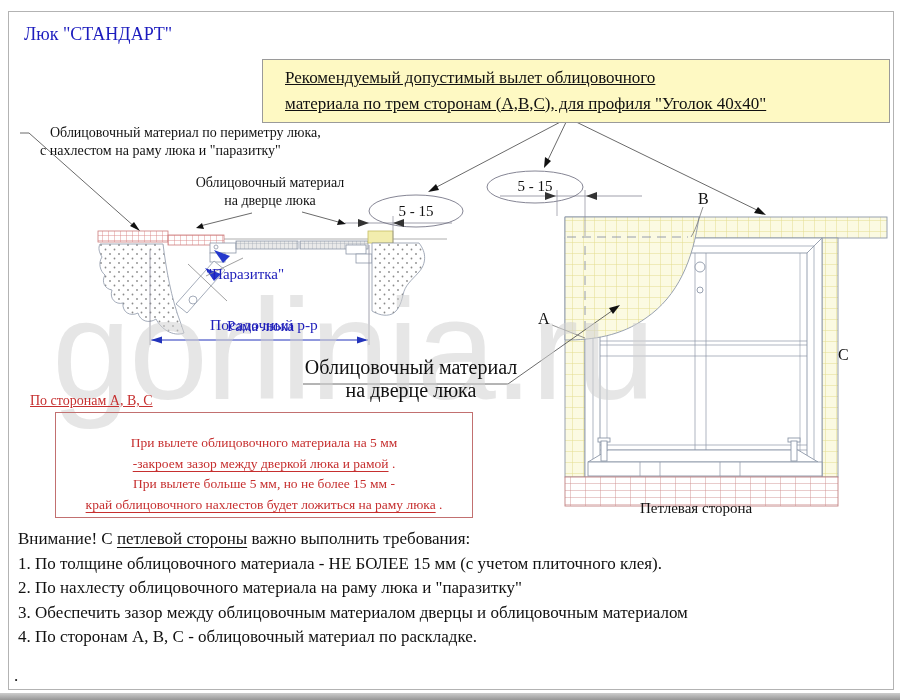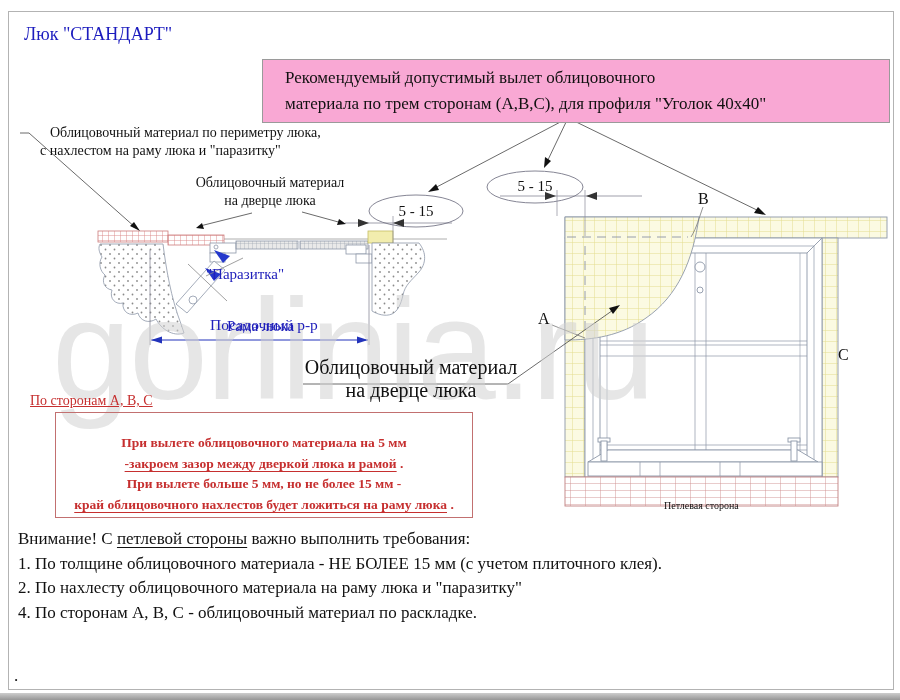--- a/index.html
+++ b/index.html
@@ -6,43 +6,43 @@
   #page{position:relative;width:900px;height:700px;background:#fff;overflow:hidden;
         font-family:"Liberation Serif","DejaVu Serif",serif;color:#111;}
   .abs{position:absolute;}
   #frame{left:8px;top:11px;width:884px;height:677px;border:1px solid #b3b3b3;z-index:0;}
   #bottom-edge{left:0;bottom:0;width:900px;height:7px;background:linear-gradient(#cdcdcd,#969696);z-index:5;}
   #art{left:0;top:0;z-index:1;}
   #watermark{left:52px;top:268px;font-family:"Liberation Sans",sans-serif;font-size:142px;
              color:#d2d2d2;opacity:.55;letter-spacing:-2px;z-index:2;white-space:nowrap;}
   .txt{z-index:3;}
   #title{left:24px;top:24px;font-size:18px;color:#1c1cbe;}
-  #rec-box{left:262px;top:59px;width:628px;border:1px solid #9a9a9a;background:#f9a8d4;
-           font-size:17px;line-height:1.5;padding:5px 8px 6px 22px;box-sizing:border-box;}
+  #rec-box{left:262px;top:59px;width:628px;border:1px solid #9a9a9a;background:#fef9c3;
+           font-size:17px;line-height:1.5;padding:5px 8px 6px 22px;box-sizing:border-box;text-decoration:underline;}
   .small-label{font-size:14px;line-height:17.5px;}
   #perimeter-callout{left:40px;top:124px;}
   #perimeter-callout .l1{margin-left:10px;}
   #door-callout{left:186px;top:174px;width:168px;text-align:center;}
   .blue-label{color:#2020bb;font-size:15px;}
   #parasitka-label{left:206px;top:266px;}
   #frame-label{left:227px;top:294px;margin-top:24px;}
   #seat-dim-label{left:210px;top:316px;color:#2020bb;font-size:15.5px;}
   .dim-515{font-size:15px;width:60px;text-align:center;}
   #ov1{left:386px;top:203px;}
   #ov2{left:505px;top:178px;}
   .side-letter{font-size:16px;}
   #side-a{left:538px;top:310px;}
   #side-b{left:698px;top:190px;}
   #side-c{left:838px;top:346px;}
   #door-material-label{left:302px;top:356px;width:218px;text-align:center;font-size:20px;line-height:23px;}
   #red-note-header{left:30px;top:393px;color:#c62f2f;font-size:14px;text-decoration:underline;}
   #red-note-box{left:55px;top:412px;width:418px;height:106px;border:1px solid #c27070;
                 color:#c62f2f;font-size:13.5px;line-height:20.5px;text-align:center;
-                padding-top:20px;box-sizing:border-box;font-weight:bold;}
-  #hinge-side-label{left:640px;top:500px;font-size:10px;margin-left:24px;}
+                padding-top:20px;box-sizing:border-box;}
+  #hinge-side-label{left:640px;top:500px;font-size:15px;}
   #attention{left:18px;top:527px;width:866px;font-size:17px;}
   #attention div{line-height:24.6px;}
   #attention .indent{margin-left:4px;}
   .u{text-decoration:underline;text-underline-offset:3px;}
   #trailing-period{left:14px;top:666px;font-size:17px;}
 </style>
 </head>
 <body>
 
 <div id="page">
@@ -208,19 +208,20 @@
   </div>
 
   <div id="hinge-side-label" class="abs txt">Петлевая сторона</div>
 
   <div id="attention" class="abs txt">
     <div>
       <span>Внимание! С </span><span class="u">петлевой стороны</span><span> важно выполнить требования:</span>
     </div>
     <div>1. По толщине облицовочного материала - НЕ БОЛЕЕ 15 мм (с учетом плиточного клея).</div>
     <div>2. По нахлесту облицовочного материала на раму люка и "паразитку"</div>
+    <div>3. Обеспечить зазор между облицовочным материалом дверцы и облицовочным материалом</div>
     <div>4. По сторонам А, В, С - облицовочный материал по раскладке.</div>
   </div>
 
   <div id="trailing-period" class="abs txt">.</div>
 
   <div id="bottom-edge" class="abs"></div>
 </div>
 
 </body></html>

